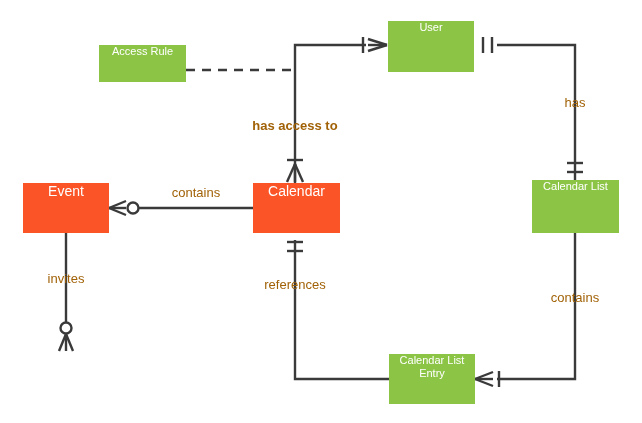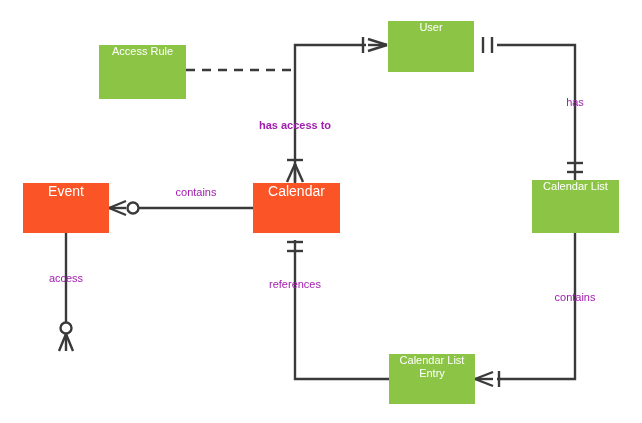--- a/index.html
+++ b/index.html
@@ -29,22 +29,22 @@
     text-align: center;
     color: #ffffff;
     line-height: 1.15;
     box-sizing: border-box;
     user-select: none;
   }
   .entity-green { background: #8cc546; }
   .entity-orange { background: #fb5426; }
   .rel-label {
     position: absolute;
-    color: #a21caf;
-    font-size: 11px;
+    color: #a16207;
+    font-size: 13px;
     white-space: nowrap;
     transform: translate(-50%, -50%);
     user-select: none;
   }
 </style>
 </head>
 <body>
 
 <div id="diagram-root">
 
@@ -104,21 +104,21 @@
 
       <g>
         <path d="M 475 379 L 493 372"></path>
         <path d="M 475 379 L 493 386"></path>
         <path d="M 475 379 L 493 379"></path>
       </g>
       <path d="M 499 371 L 499 387"></path>
     </g>
   </svg>
 
-  <div class="entity-box entity-green" style="left:99px; top:45px; width:87px; height:54px; font-size:11px;">
+  <div class="entity-box entity-green" style="left:99px; top:45px; width:87px; height:37px; font-size:11px;">
     <span>Access Rule</span>
   </div>
 
   <div class="entity-box entity-green" style="left:388px; top:21px; width:86px; height:51px; font-size:11px;">
     <span>User</span>
   </div>
 
   <div class="entity-box entity-green" style="left:532px; top:180px; width:87px; height:53px; font-size:11px;">
     <span>Calendar List</span>
   </div>
@@ -136,19 +136,19 @@
     <span style="white-space:pre-line;">Calendar List
 Entry</span>
   </div>
 
   <div class="rel-label" style="left:295px; top:125px;font-weight:bold;">has access to</div>
 
   <div class="rel-label" style="left:575px; top:102px;">has</div>
 
   <div class="rel-label" style="left:196px; top:192px;">contains</div>
 
-  <div class="rel-label" style="left:66px; top:278px;">access</div>
+  <div class="rel-label" style="left:66px; top:278px;">invites</div>
 
   <div class="rel-label" style="left:295px; top:284px;">references</div>
 
   <div class="rel-label" style="left:575px; top:297px;">contains</div>
 
 </div>
 
 </body></html>

